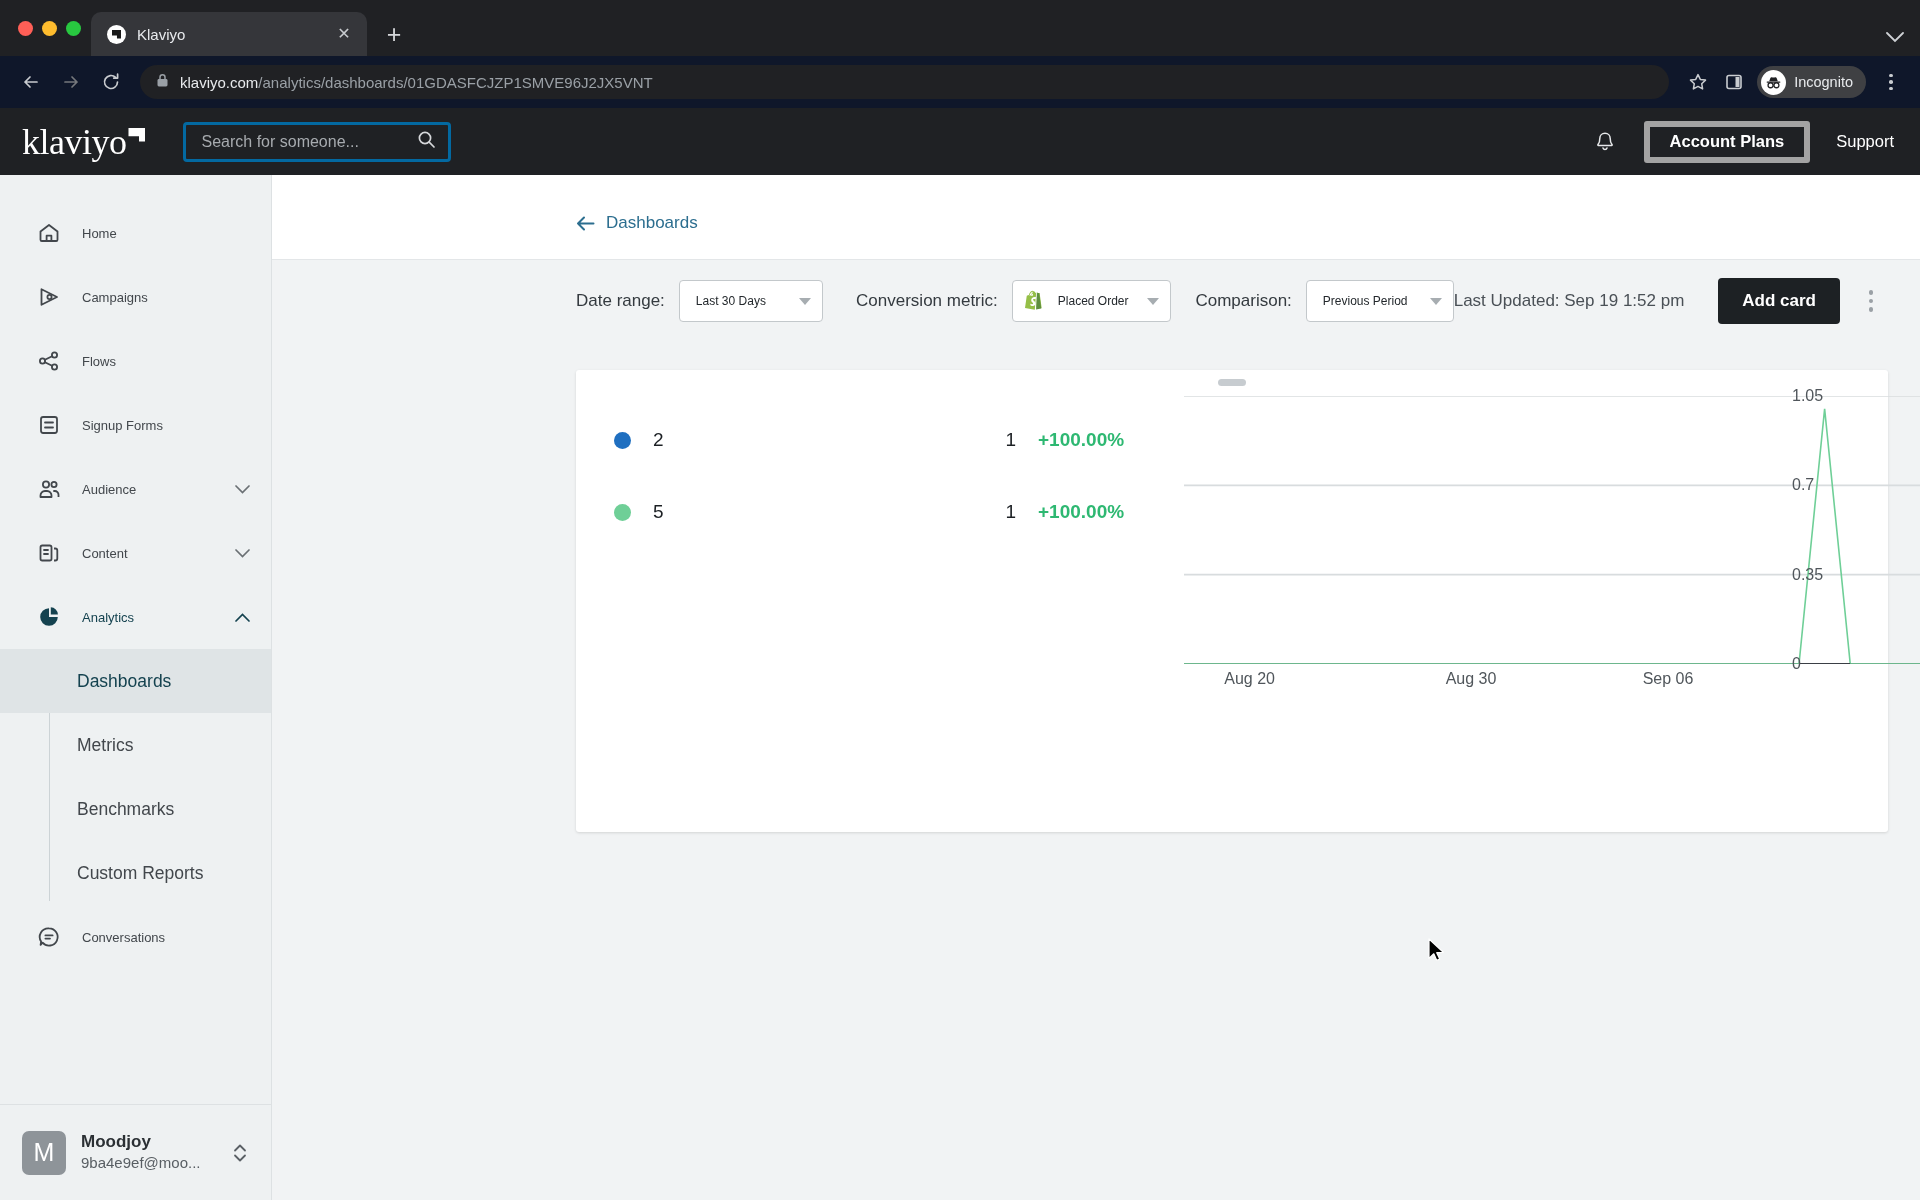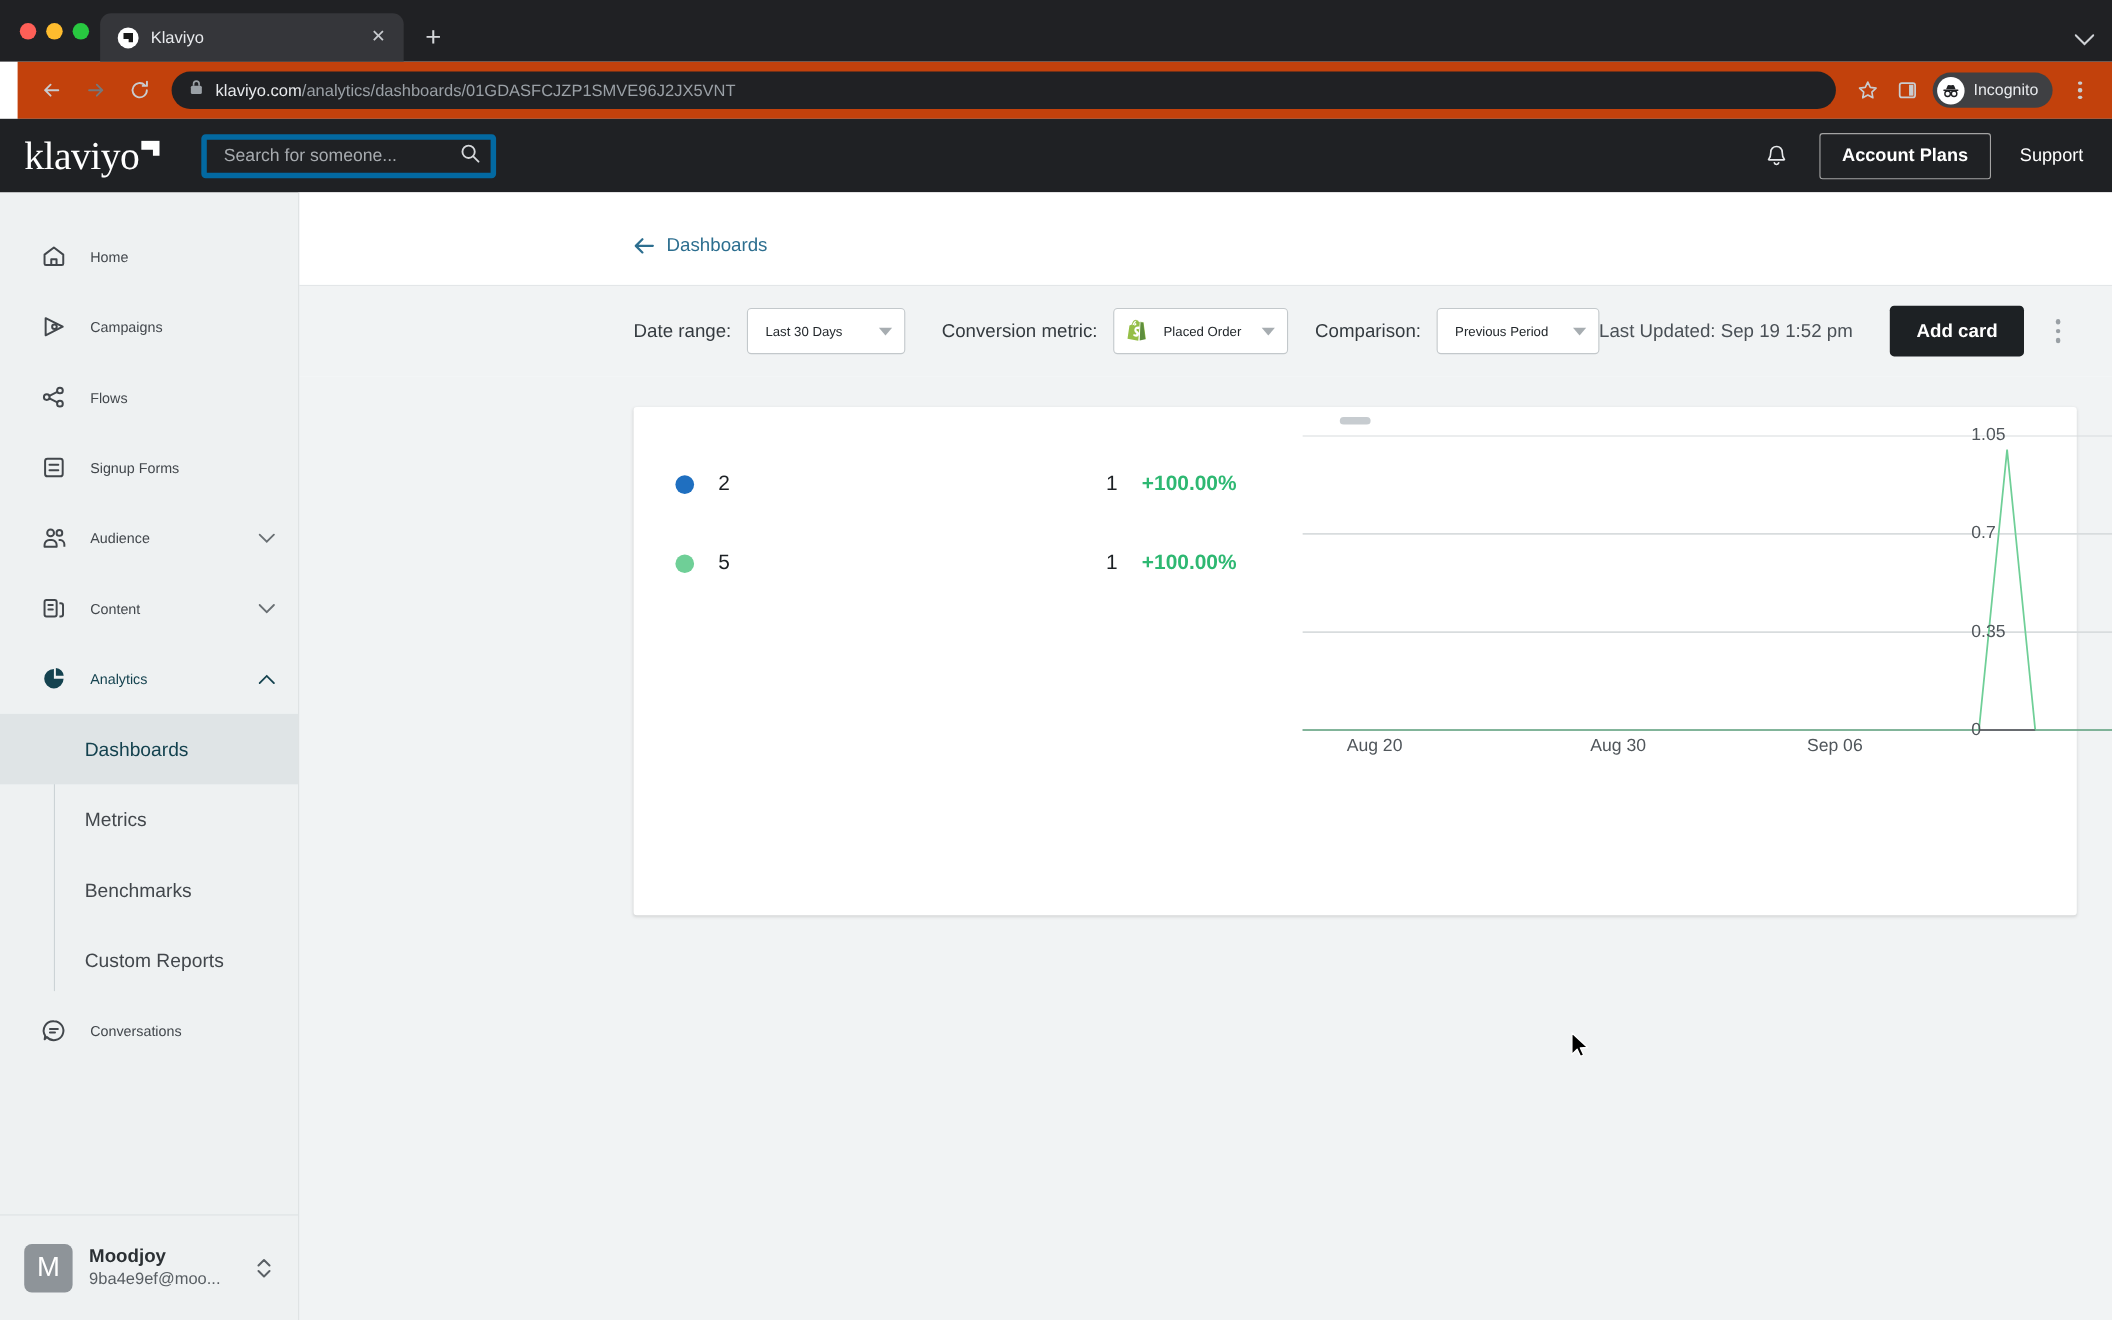--- a/index.html
+++ b/index.html
@@ -65,27 +65,26 @@
     display: flex; align-items: center; justify-content: center;
     color: #d5d7da; font-size: 25px; font-weight: 300; line-height: 1;
   }
   .tabstrip-right {
     position: absolute; right: 16px; bottom: 10px;
     color: #cfd2d6; font-size: 16px; line-height: 1;
   }
 
   .omnibar {
     height: 52px;
-    background: #c2410c;
+    background: #0f172a;
     display: flex;
     align-items: center;
     padding: 0 14px;
     gap: 6px;
     flex: none;
-    margin-left: 16px;
   }
   .navbtn {
     width: 34px; height: 34px; flex: none;
     display: flex; align-items: center; justify-content: center;
     color: #c9ccd0;
   }
   .navbtn.disabled { color: #75787c; }
   .urlbar {
     flex: 1; height: 34px; margin: 0 8px 0 6px;
     background: #202124; border-radius: 18px;
@@ -130,32 +129,32 @@
     color: #ffffff; font-size: 36px; letter-spacing: -0.5px;
     display: flex; align-items: flex-start; gap: 2px; line-height: 1;
   }
   .logo .flag {
     display: inline-block; width: 17px; height: 14px; background: #ffffff;
     margin-top: 4px;
     clip-path: polygon(0 0, 100% 0, 100% 100%, 62% 100%, 62% 62%, 0 62%);
   }
   .search-box {
     margin-left: 38px; width: 268px; height: 40px;
-    border: 5px solid #0369a1; border-radius: 4px;
+    border: 3px solid #0369a1; border-radius: 4px;
     display: flex; align-items: center; padding: 0 12px 0 15px; gap: 8px;
   }
   .search-box input {
     flex: 1; background: transparent; border: none; outline: none;
     color: #d6d8db; font-size: 16px; font-family: inherit;
   }
   .search-box input::placeholder { color: #a7abaf; }
   .topbar-spacer { flex: 1; }
   .bell { width: 34px; height: 34px; display: flex; align-items: center; justify-content: center; color: #e6e8ea; }
   .account-plans {
-    height: 42px; border: 1px solid #a3a3a3; border-radius: 3px;
+    height: 42px; border: 6px solid #a3a3a3; border-radius: 3px;
     color: #ffffff; font-size: 16.5px; font-weight: bold;
     display: flex; align-items: center; padding: 0 20px; margin-left: 22px;
   }
   .support { color: #ffffff; font-size: 16.5px; margin-left: 26px; }
 
   .body-row { flex: 1; display: flex; min-height: 0; }
 
   
   .sidebar {
     width: 272px; flex: none; background: #eef1f2;

